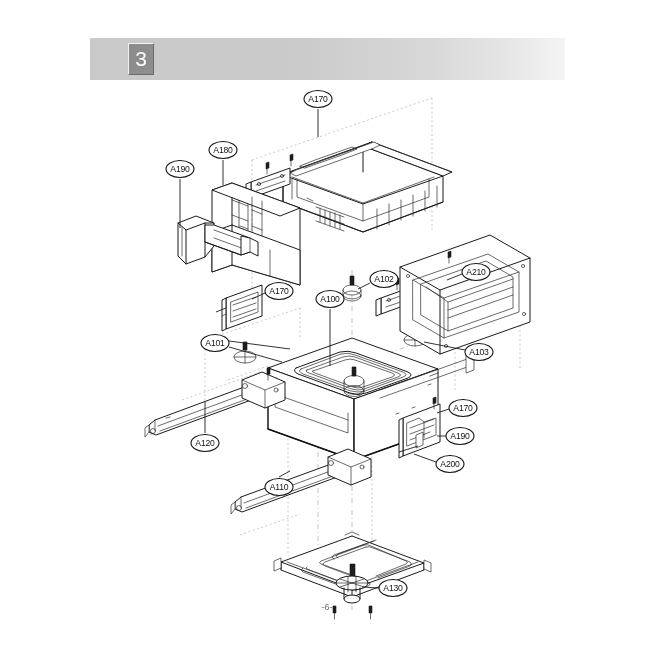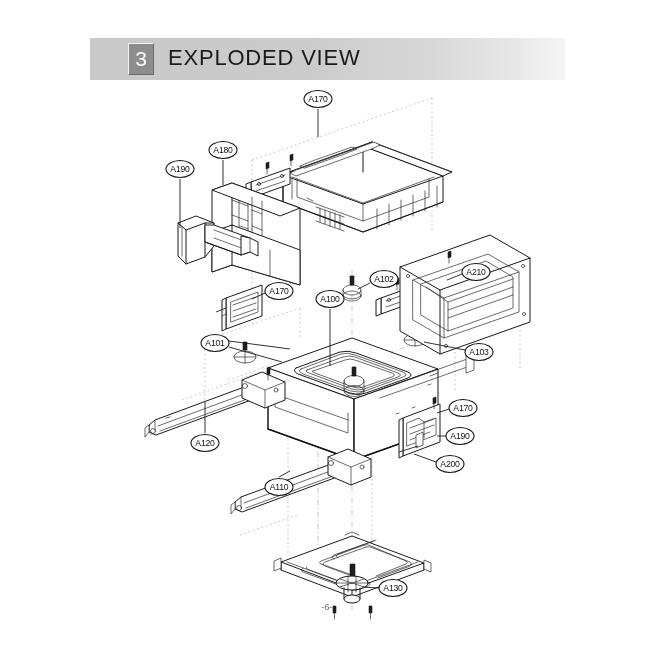--- a/index.html
+++ b/index.html
@@ -84,21 +84,20 @@
   .pgnum { font-size: 9px; fill: #6d6d6d; text-anchor: middle;
            font-family: "Liberation Sans", sans-serif; }
 </style>
 </head>
 <body>
 
 <div id="page">
 
   <div id="header-bar">
     <div id="section-number-box">3</div>
-    <div id="section-title">EXPLODED VIEW</div>
   </div>
 
   <div id="drawing">
   <svg width="650" height="540" viewBox="0 0 650 540">
 
     <g>
       <path class="dot" d="M252,80 L432,18"></path>
       <path class="dot" d="M252,80 L252,218"></path>
       <path class="dot" d="M432,18 L432,150"></path>
       <path class="dot" d="M252,218 L300,200"></path>

